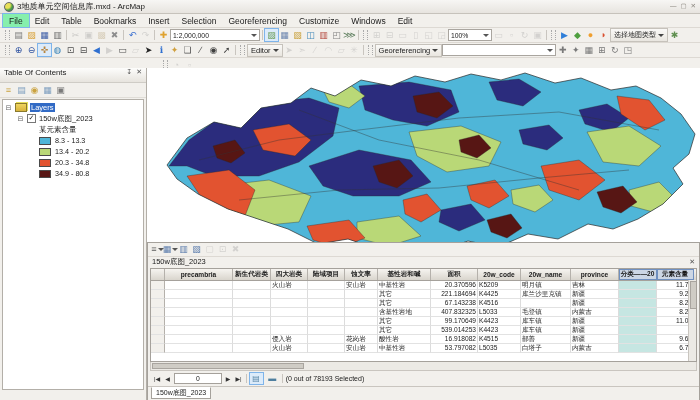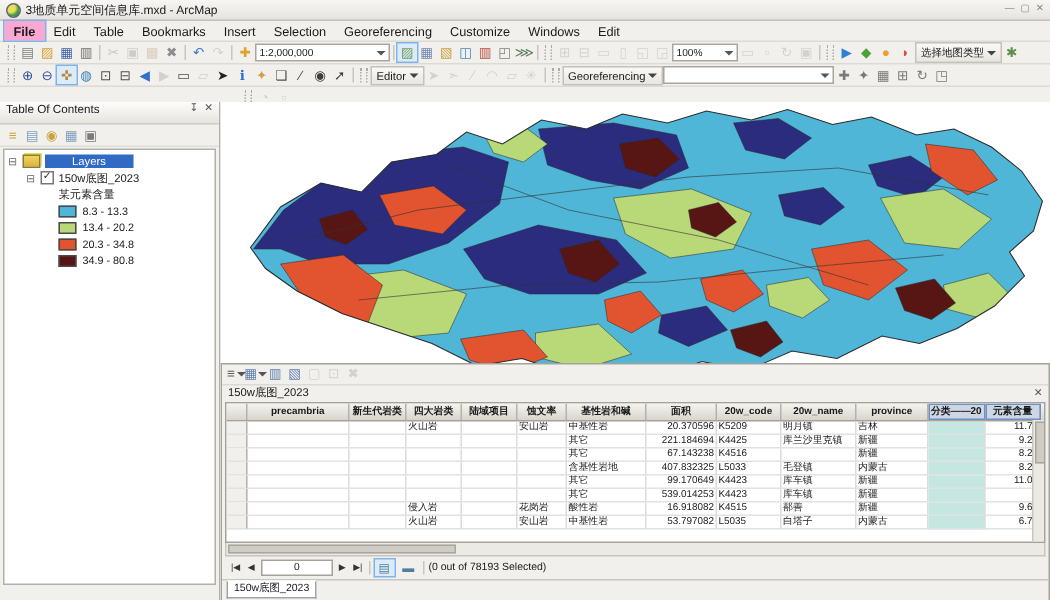--- a/index.html
+++ b/index.html
@@ -10,21 +10,21 @@
     background:linear-gradient(#f7f6f4,#e7e4df);border-bottom:1px solid #c6c2bb;font-size:8px;}
   .applogo{width:8px;height:8px;border-radius:50%;
     background:radial-gradient(circle at 30% 30%,#e8e05a 0 35%,#4f9f3f 60%,#2c6e8f 100%);border:1px solid #666;}
   .titletext{white-space:nowrap;overflow:hidden;}
   .winbtns{margin-left:auto;display:flex;gap:4px;color:#8a867f;font-size:6.5px;}
   .winbtns span{line-height:1;}
   
   .menubar{height:13px;display:flex;align-items:stretch;background:#f2f0ec;border-bottom:1px solid #ddd9d3;
     font-size:8.5px;padding-left:3px;}
   .mitem{padding:0 6px;display:flex;align-items:center;}
-  .mitem:first-of-type{background:#f9a8d4;outline:1px solid #7eb4ea;font-weight:bold;}
+  .mitem:first-of-type{background:#86efac;outline:1px solid #7eb4ea;}
   
   .tb{display:flex;align-items:center;background:#f2f0ec;border-bottom:1px solid #ddd9d3;padding-left:3px;}
   .tb1,.tb2{height:14px;}
   .tb3{height:14px;}
   .grip{width:3px;height:10px;margin:0 2px;border-left:1px dotted #aaa;border-right:1px dotted #aaa;}
   .sep{width:1px;height:10px;background:#c9c5bf;margin:0 2px;flex:0 0 auto;}
   .tblist{display:flex;align-items:center;}
   .tbtn{width:13px;height:12px;display:flex;align-items:center;justify-content:center;flex:0 0 auto;}
   .tbtn .tbi{font-size:9px;line-height:1;}
   .tbtn.d{opacity:.35;}
@@ -45,21 +45,21 @@
   .toc{width:146px;flex:0 0 auto;background:#f2f0ec;border-right:1px solid #b3afa8;display:flex;flex-direction:column;}
   .toc-title{height:14px;display:flex;align-items:flex-start;font-size:7.8px;padding:0 4px;
     background:linear-gradient(#fdfdfc,#e7e4de);border-bottom:1px solid #cfccc6;}
   .toc-title .tico{margin-left:auto;color:#555;font-size:7px;display:flex;gap:4px;}
   .toc-tools{height:14px;display:flex;align-items:center;padding-left:2px;border-bottom:1px solid #e0ddd7;}
   .toc-body{flex:1;background:#fff;border:1px solid #b3afa8;margin:1px 2px 10px 2px;padding:2px 0 0 2px;
     font-size:7.5px;overflow:hidden;}
   .trow{display:flex;align-items:center;gap:3px;height:11px;white-space:nowrap;}
   .expander{font-size:7px;color:#666;width:7px;text-align:center;}
   .layersicon{width:10px;height:7px;background:linear-gradient(#f0d55f,#d8b33c);border:1px solid #8a7a2f;box-shadow:1px -1px 0 #e8e05a;}
-  .sel{background:#316ac5;color:#fff;padding:0 18px;}
+  .sel{background:#316ac5;color:#fff;padding:0 1px;}
   .cb{width:7px;height:7px;border:1px solid #777;background:#fff;font-size:7px;line-height:6px;text-align:center;color:#222;}
   .leg-row{display:flex;align-items:center;gap:4px;height:11px;padding-left:34px;}
   .leg-swatch{width:10px;height:6px;border:1px solid #4a4a4a;flex:0 0 auto;}
   .leg-label{font-size:7.2px;}
   .fieldlabel{padding-left:34px;height:11px;display:flex;align-items:center;}
   
   .canvas{flex:1;position:relative;background:#fff;overflow:hidden;}
   svg.map{position:absolute;left:12px;top:2px;}
   
   .tablewin{position:absolute;left:0;right:0;bottom:0;height:157px;background:#f2f0ec;

